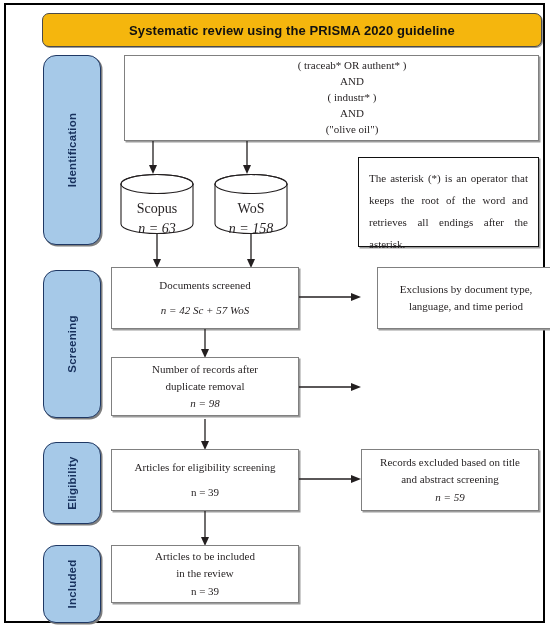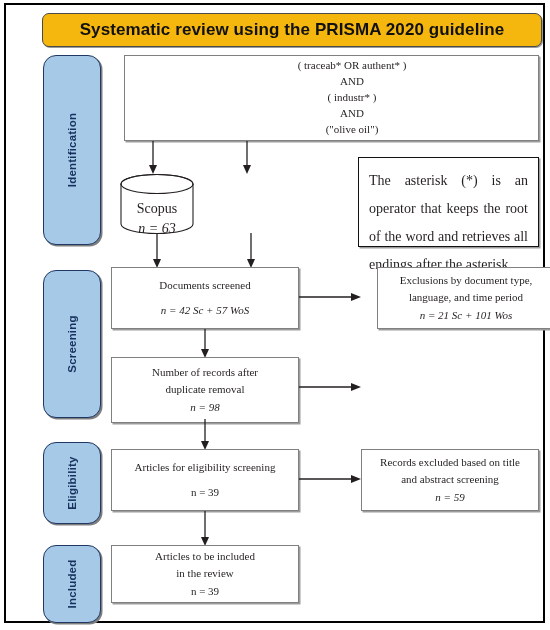--- a/index.html
+++ b/index.html
@@ -21,21 +21,21 @@
     width:500px;height:34px;
     background:#F5B60D;
     border:1px solid #4a4a4a;
     border-radius:7px;
     box-sizing:border-box;
     display:flex;align-items:center;justify-content:center;
     box-shadow:1px 1px 0 #9a9a9a;
   }
   #header-title{
     font-family:"Liberation Sans", sans-serif;
-    font-weight:bold;font-size:17px;color:#111;
+    font-weight:bold;font-size:13px;color:#111;
     letter-spacing:.1px;
   }
   
   .stage{
     position:absolute;left:37px;
     width:58px;
     background:#A6C9E8;
     border:1.6px solid #1F3864;
     border-radius:13px;
     box-sizing:border-box;
@@ -80,26 +80,26 @@
   }
 
   
   #note-box{
     left:352px;top:152px;width:181px;height:90px;
     border:1.4px solid #111;
     box-shadow:1.5px 1.5px 0 #9c9c9c;
     display:block;
     padding:9px 10px;
     text-align:justify;
-    font-size:14px;line-height:2.0;
+    font-size:11px;line-height:2.0;
   }
 
   
   #box-screened{left:105px;top:262px;width:188px;height:62px;}
-  #box-dedup{left:105px;top:352px;width:188px;height:66px;text-align:center;}
+  #box-dedup{left:105px;top:352px;width:188px;height:59px;text-align:center;}
   #box-eligibility{left:105px;top:444px;width:188px;height:62px;}
   #box-included{left:105px;top:540px;width:188px;height:58px;}
 
   
   #box-exclusions{left:355px;top:262px;width:178px;height:62px;margin-left:16px;}
   #box-duplicates{left:355px;top:352px;width:178px;height:62px;}
   #box-excluded-title{left:355px;top:444px;width:178px;height:62px;}
 
   
   .cylinder{
@@ -166,20 +166,31 @@
     <svg width="76" height="62" viewBox="0 0 76 62">
       <ellipse cx="38" cy="11" rx="36" ry="9.5" fill="#fff" stroke="#231f20" stroke-width="1.1"></ellipse>
       <path d="M2 11 L2 51 A36 9.5 0 0 0 74 51 L74 11" fill="#fff" stroke="#231f20" stroke-width="1.1"></path>
       <ellipse cx="38" cy="11" rx="36" ry="9.5" fill="none" stroke="#231f20" stroke-width="1.1"></ellipse>
     </svg>
     <div class="cyl-label">
       <span>Scopus</span>
       <span class="num">n = 63</span>
     </div>
   </div>
+  <div class="cylinder" id="cyl-wos">
+    <svg width="76" height="62" viewBox="0 0 76 62">
+      <ellipse cx="38" cy="11" rx="36" ry="9.5" fill="#fff" stroke="#231f20" stroke-width="1.1"></ellipse>
+      <path d="M2 11 L2 51 A36 9.5 0 0 0 74 51 L74 11" fill="#fff" stroke="#231f20" stroke-width="1.1"></path>
+      <ellipse cx="38" cy="11" rx="36" ry="9.5" fill="none" stroke="#231f20" stroke-width="1.1"></ellipse>
+    </svg>
+    <div class="cyl-label">
+      <span>WoS</span>
+      <span class="num">n = 158</span>
+    </div>
+  </div>
 
   <div class="box" id="note-box">
     <span>The asterisk (*) is an operator that keeps the root of the word and retrieves all endings after the asterisk.</span>
   </div>
 
   <div class="conn" style="left:145px;top:228px;">
     <svg width="12" height="36">
         <line x1="6" y1="0" x2="6" y2="27" stroke="#231f20" stroke-width="1.3"></line>
         <polygon points="6,35 2,26 10,26" fill="#231f20"></polygon>
       </svg>
@@ -193,21 +204,20 @@
 
   <div class="box" id="box-screened">
     <span class="ln">Documents screened</span>
     <span class="ln" style="height:7px"></span>
     <span class="ln num">n = 42 Sc + 57 WoS</span>
   </div>
 
   <div class="box" id="box-exclusions">
     <span class="ln">Exclusions by document type,</span>
     <span class="ln">language, and time period</span>
-    <span class="ln num">n = 21 Sc + 101 Wos</span>
   </div>
 
   <div class="conn" style="left:293px;top:286px;">
     <svg width="64" height="12">
         <line x1="0" y1="6" x2="54" y2="6" stroke="#231f20" stroke-width="1.3"></line>
         <polygon points="62,6 52,2 52,10" fill="#231f20"></polygon>
       </svg>
   </div>
 
   <div class="conn" style="left:193px;top:324px;">

